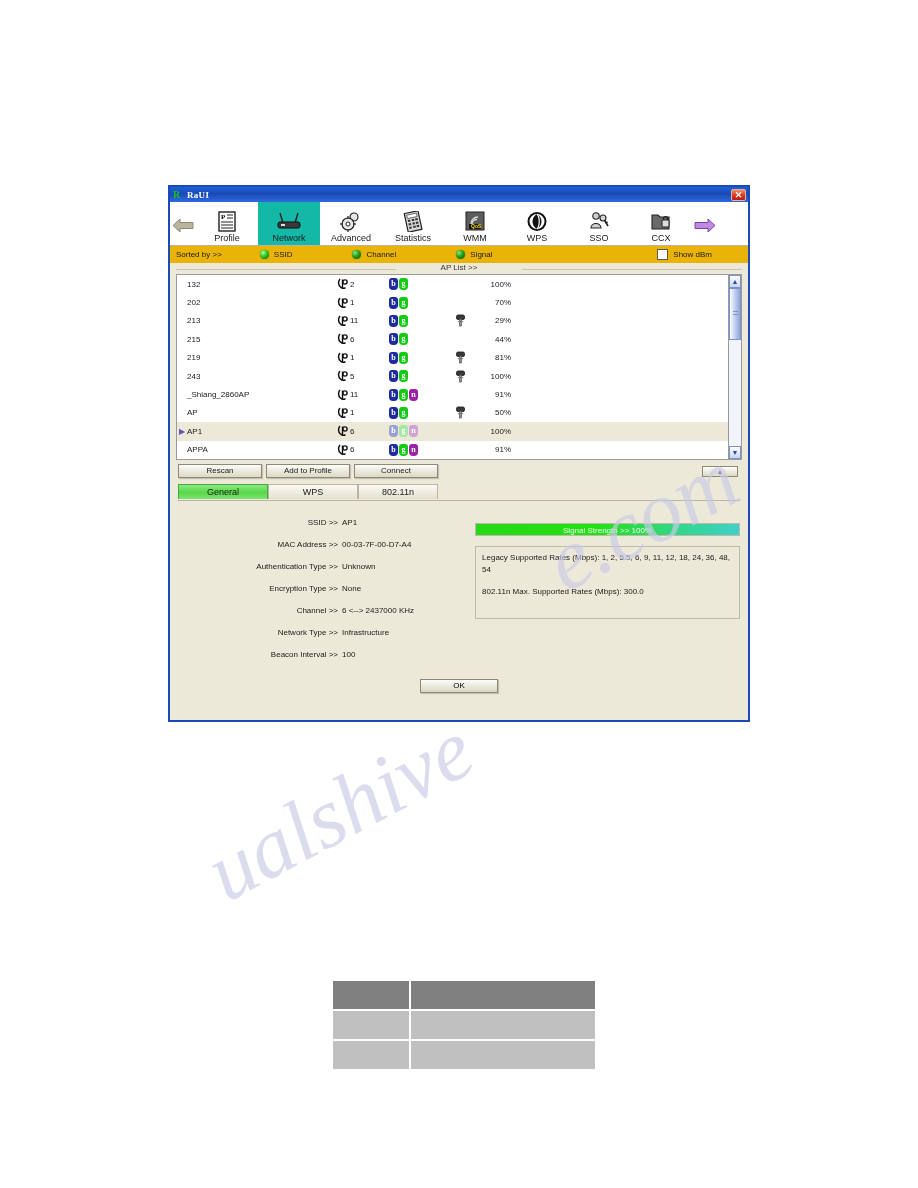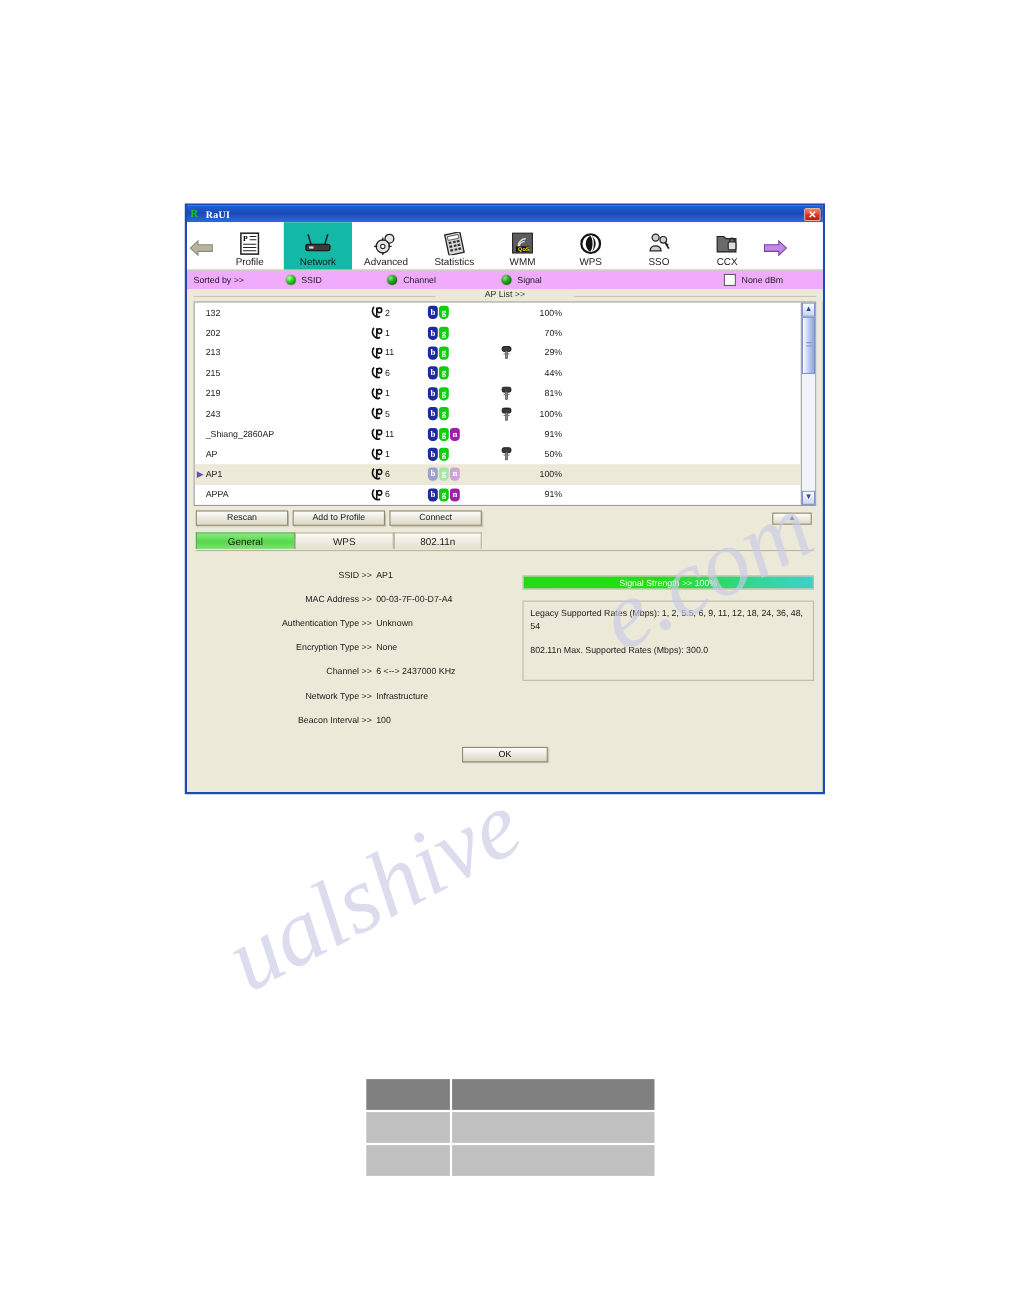--- a/index.html
+++ b/index.html
@@ -37,21 +37,21 @@
            border-bottom:1px solid #b9b5a2;position:relative;}
   .tb-arrow{width:26px;height:40px;display:flex;align-items:center;justify-content:center;}
   .tabitem{width:62px;height:43px;display:flex;flex-direction:column;align-items:center;
            justify-content:flex-end;padding-bottom:1px;box-sizing:border-box;}
   .tabitem.active{background:#14b8a6;}
   .tabicon{height:24px;display:flex;align-items:center;justify-content:center;}
   .tablabel{font-size:9px;color:#1a1a1a;line-height:11px;
             font-family:"Liberation Sans",sans-serif;}
 
   
-  .sortbar{height:17px;background:#f0abfc;display:flex;align-items:center;
+  .sortbar{height:17px;background:#eab308;display:flex;align-items:center;
            font-size:8px;color:#1a1a1a;padding-left:6px;box-sizing:border-box;}
   .sortlabel{margin-right:38px;}
   .radiogrp{display:flex;align-items:center;margin-right:60px;}
   .led{width:9px;height:9px;border-radius:50%;margin-right:5px;
        background:radial-gradient(circle at 33% 30%,#b9ffb0 0%,#36d12c 38%,#128a0b 78%,#0a5a06 100%);
        box-shadow:0 0 1px #0a5a06;}
   .led.dim{background:radial-gradient(circle at 33% 30%,#8fe38a 0%,#28a61f 40%,#0c6a07 80%,#064403 100%);}
   .chkwrap{display:flex;align-items:center;margin-left:auto;margin-right:36px;}
   .chkbox{width:9px;height:9px;border:1px solid #5a5a5a;background:#fff;margin-right:5px;}
 
@@ -306,21 +306,21 @@
       <span class="led dim"></span>
       <span>Channel</span>
     </span>
     <span class="radiogrp">
       <span class="led dim"></span>
       <span>Signal</span>
     </span>
 
     <span class="chkwrap">
       <span class="chkbox"></span>
-      <span>None dBm</span>
+      <span>Show dBm</span>
     </span>
   </div>
 
   <div class="aplisthdr">AP List &gt;&gt;</div>
 
   <div class="listbox">
     <div class="rows" id="ap-rows">
         <div class="row">
           <span class="c-marker"></span>
           <span class="c-ssid">132</span>

